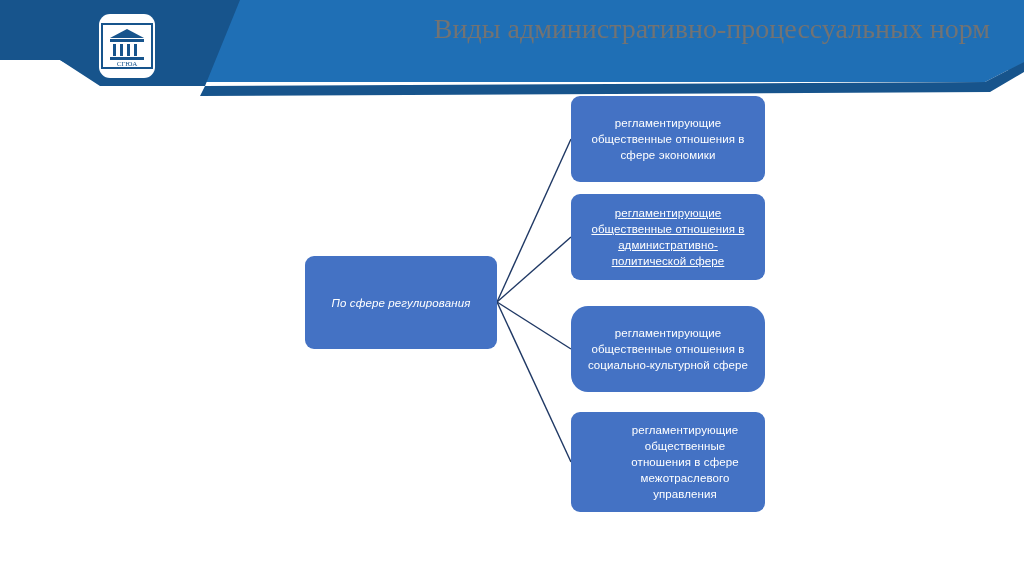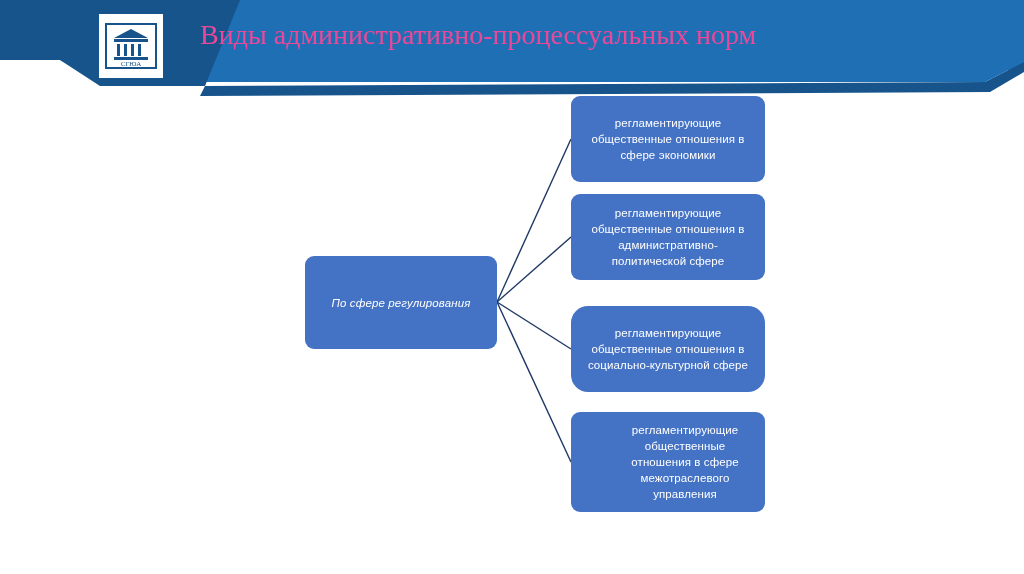--- a/index.html
+++ b/index.html
@@ -27,51 +27,52 @@
     height: 104px;
     overflow: hidden;
     pointer-events: none;
   }
   .banner svg { display: block; }
 
   .logo-box {
     position: absolute;
     left: 99px;
     top: 14px;
-    width: 64px;
+    width: 56px;
     height: 64px;
     background: #ffffff;
     display: flex;
     align-items: center;
     justify-content: center;
+    border-radius: 11px;
   }
   .logo-inner {
     width: 60px;
     height: 52px;
     position: relative;
     display: flex;
     flex-direction: column;
     align-items: center;
     justify-content: center;
   }
   .logo-inner .crest {
     width: 54px;
     height: 48px;
   }
 
   .slide-title {
     position: absolute;
     left: 200px;
-    top: 18px;
+    top: 12px;
     width: 790px;
-    color: #ec4899;
+    color: #737373;
     font-family: "Liberation Serif", serif;
     font-size: 28px;
     line-height: 34px;
-    text-align: left;
+    text-align: right;
     white-space: nowrap;
   }
 
   
   .diagram {
     position: absolute;
     left: 0;
     top: 104px;
     width: 1024px;
     height: 470px;
@@ -105,21 +106,21 @@
     width: 192px;
     height: 93px;
     font-style: italic;
     font-size: 11.5px;
   }
   .node.leaf {
     left: 571px;
     width: 194px;
   }
   .leaf-1 { top: -8px;  height: 86px; }
-  .leaf-2 { top: 90px;  height: 86px; }
+  .leaf-2 { top: 90px;  height: 86px; text-decoration: underline; }
   .leaf-3 { top: 202px; height: 86px; border-radius: 17px; }
   .leaf-4 { top: 308px; height: 100px; padding-left: 44px; }
 
   
   .footer-rule {
     position: absolute;
     left: 0;
     bottom: 0;
     width: 1024px;
     height: 4px;

